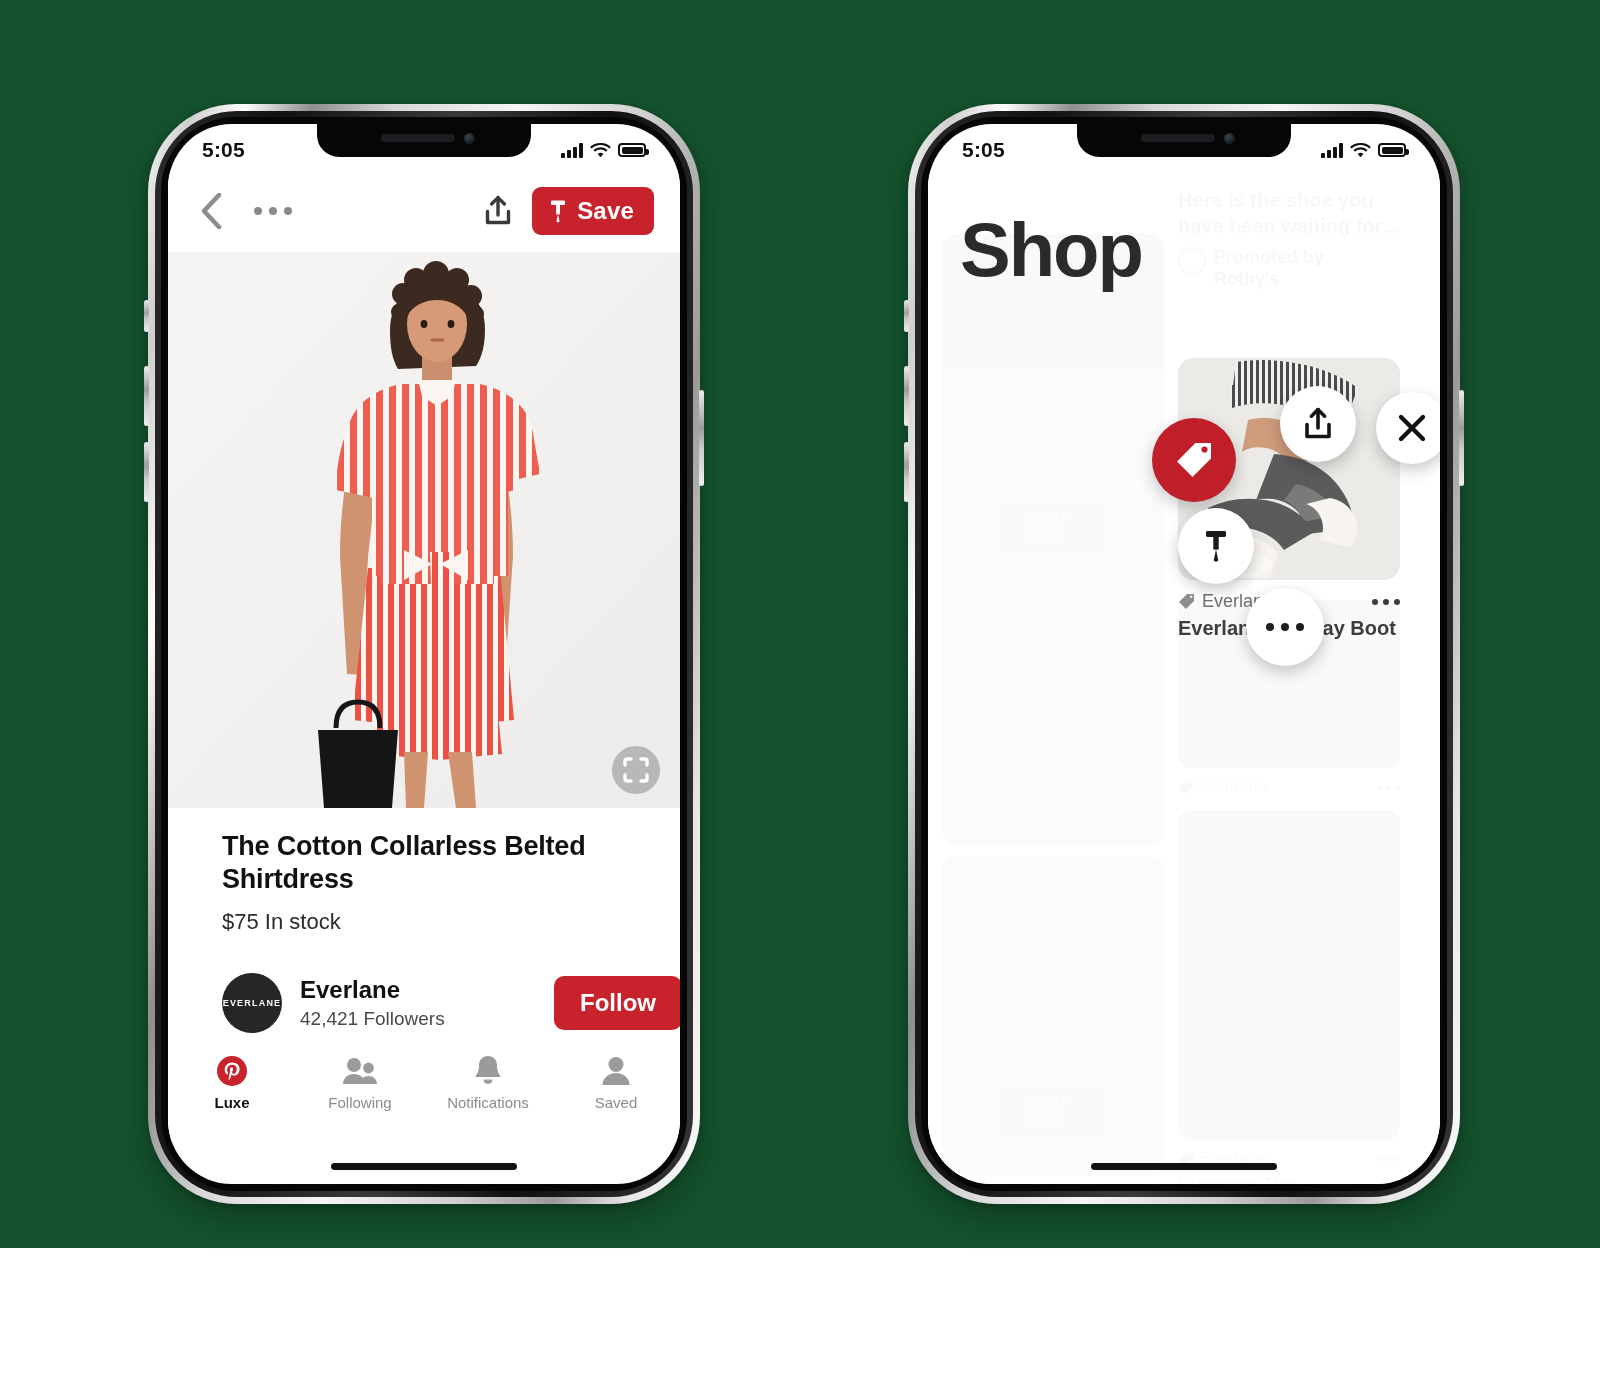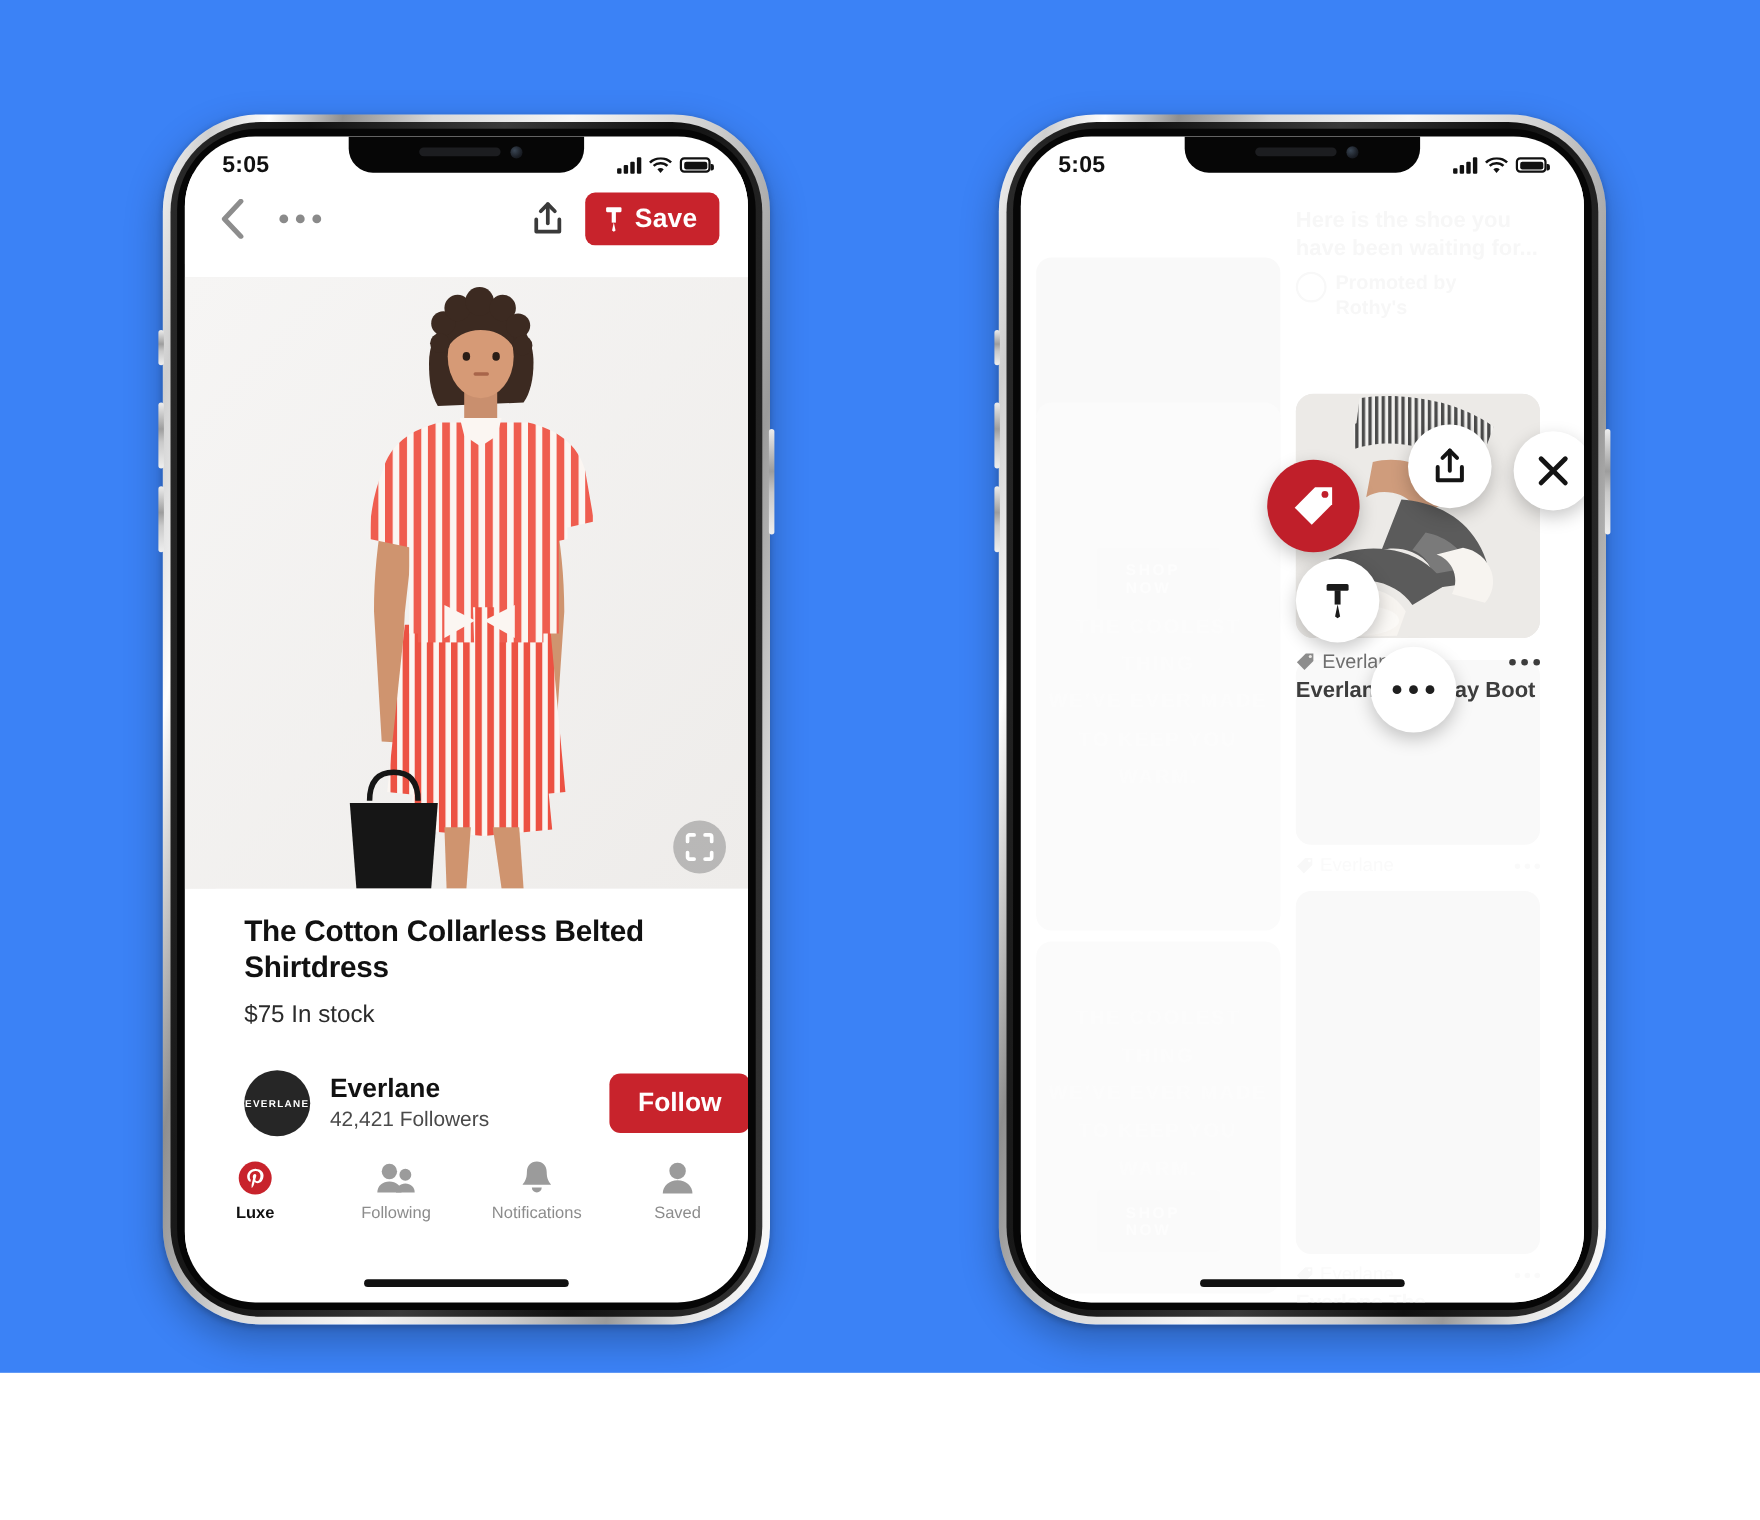--- a/index.html
+++ b/index.html
@@ -2,21 +2,21 @@
 <html><head>
 <meta charset="utf-8">
 <style>
   * { box-sizing: border-box; margin: 0; padding: 0; }
   html, body {
     width: 1600px; height: 1382px;
     background: #ffffff;
     font-family: "Liberation Sans", sans-serif;
     overflow: hidden;
   }
-  .stage { position: relative; width: 1600px; height: 1248px; background: #3b82f6; }
+  .stage { position: relative; width: 1600px; height: 1248px; background: #14532d; }
 
   
   .phone { position: absolute; width: 552px; height: 1100px; }
   .phone-1 { left: 148px; top: 104px; }
   .phone-2 { left: 908px; top: 104px; }
 
   .frame-outer {
     position: absolute; inset: 0;
     border-radius: 88px;
     background: linear-gradient(100deg,#f4f4f4 0%,#cfcfcf 6%,#fefefe 13%,#8e8e8e 22%,#d8d8d8 33%,#f6f6f6 50%,#cdcdcd 68%,#9a9a9a 80%,#e6e6e6 90%,#fbfbfb 100%);
@@ -82,21 +82,21 @@
   .battery span { position:absolute; left:1.5px; top:1.5px; bottom:1.5px; width: 88%; background:#111; border-radius:2px; display:block; }
 
   
   .home-indicator {
     position: absolute; left: 50%; bottom: 14px; transform: translateX(-50%);
     width: 186px; height: 7px; border-radius: 4px; background: #111; z-index: 46;
   }
 
   
   .p1-topbar {
-    position: absolute; left: 0; top: 34px; width: 100%; height: 82px;
+    position: absolute; left: 0; top: 46px; width: 100%; height: 82px;
     display: flex; align-items: center; padding: 0 26px; background: #fff; z-index: 20;
   }
   .icon-btn { display:flex; align-items:center; justify-content:center; cursor:pointer; }
   .chev-back { width: 34px; height: 40px; }
   .dots-h { display:flex; gap:7px; margin-left: 26px; }
   .dots-h i { width: 8px; height: 8px; border-radius: 50%; background: #8a8a8a; display:block; }
   .spacer { flex: 1; }
   .share-btn { width: 40px; height: 40px; margin-right: 14px; }
   .save-btn {
     display:flex; align-items:center; gap: 9px;
@@ -527,20 +527,21 @@
               <div class="gdots">
                   <i></i>
                   <i></i>
                   <i></i>
                 </div>
             </div>
             <div class="gtitle">Everlane The</div>
           </div>
         </div>
 
+        <div class="shop-title">Shop</div>
 
         <div class="active-card">
           <div class="active-img">
             <svg width="222" height="222" viewBox="0 0 222 222">
               <defs>
                 <pattern id="knit" width="6" height="7" patternUnits="userSpaceOnUse">
                   <rect width="6" height="7" fill="#f2f1ef"></rect>
                   <rect width="3" height="7" fill="#4b4b4b"></rect>
                 </pattern>
               </defs>

